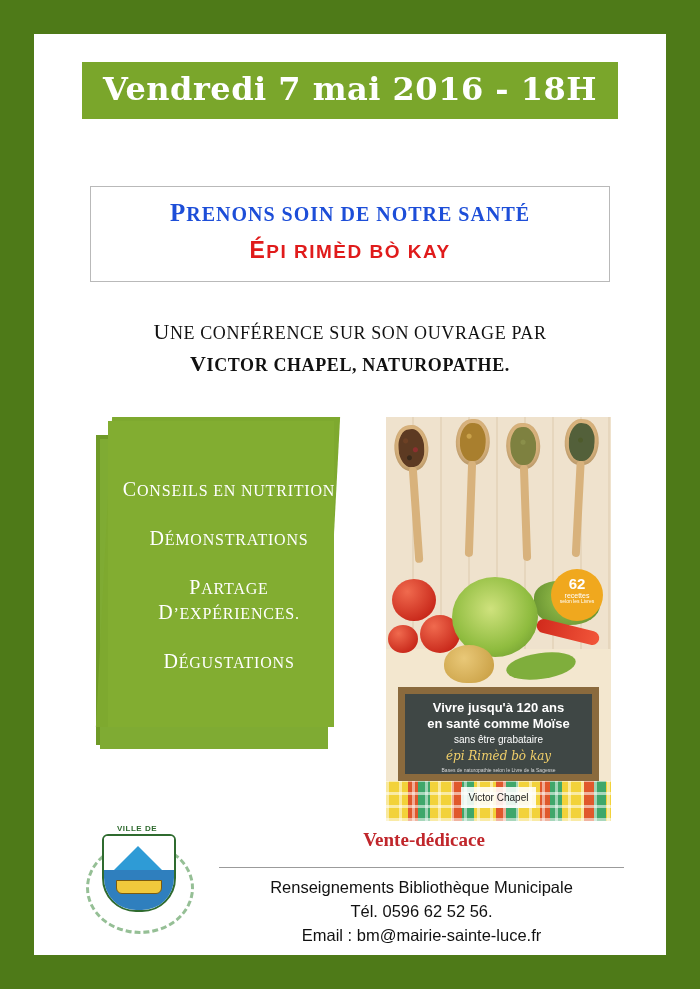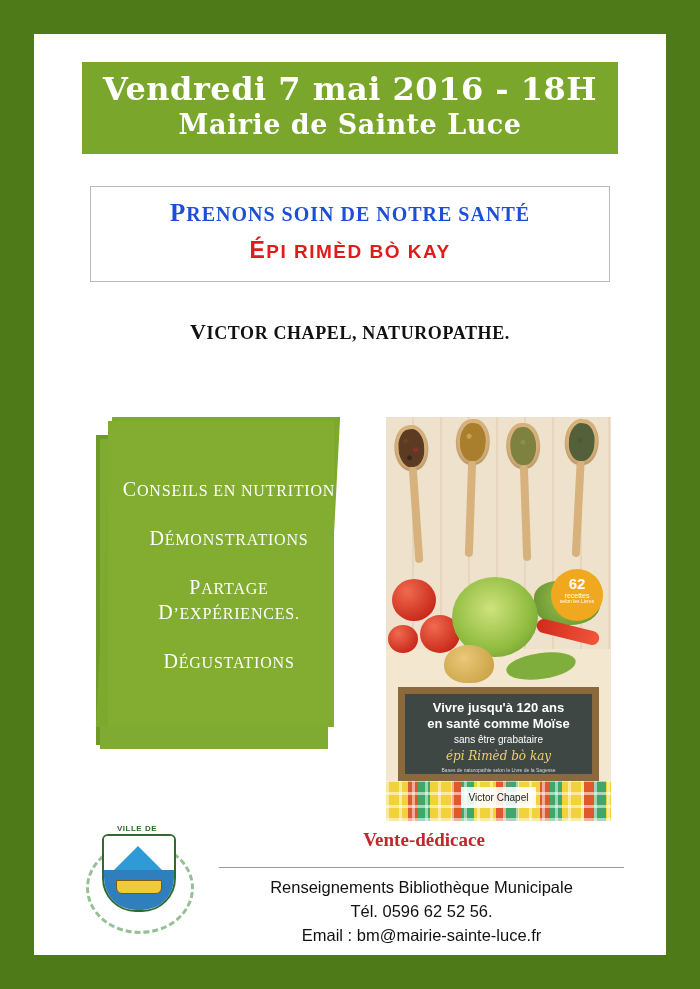--- a/index.html
+++ b/index.html
@@ -431,29 +431,29 @@
     opacity: 0.55;
   }
 </style>
 </head>
 <body>
 
 <div class="poster">
 
   <div class="header-banner">
     <div class="header-line1">Vendredi 7 mai 2016 - 18H</div>
-    <div class="header-line2">Mairie de Sainte Luce</div>
   </div>
 
   <div class="title-box">
     <div class="title-main"><span>P</span><span class="small-caps">RENONS  SOIN  DE  NOTRE  SANTÉ</span></div>
     <div class="title-sub"><span>É</span><span class="small-caps">PI  RIMÈD  BÒ  KAY</span></div>
   </div>
 
   <div class="subtitle">
+    <div class="subtitle-line line1"><span>U</span><span class="small-caps">NE  CONFÉRENCE  SUR  SON  OUVRAGE  PAR</span></div>
     <div class="subtitle-line line2"><span>V</span><span class="small-caps">ICTOR  CHAPEL,  NATUROPATHE.</span></div>
   </div>
 
   <div class="book-block-wrap">
     <div class="book-side"></div>
     <div class="book-side2"></div>
     <div class="book-top"></div>
     <div class="book-face"></div>
     <div class="book-list">
       <div class="item"><span>C</span><span class="small-caps">ONSEILS  EN  NUTRITION</span></div>

